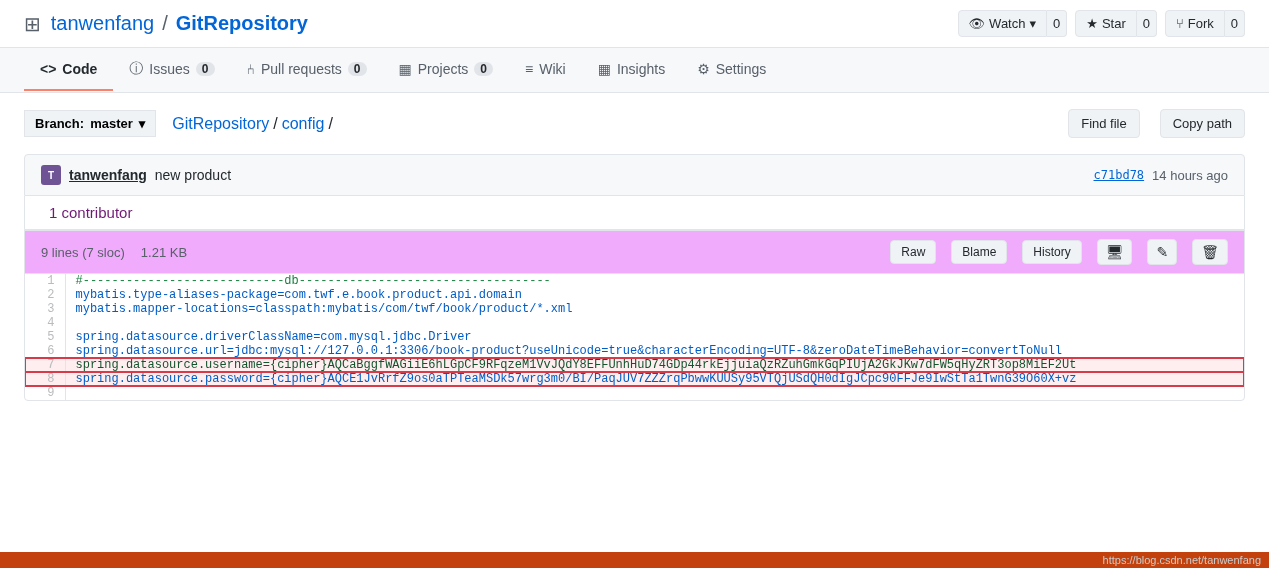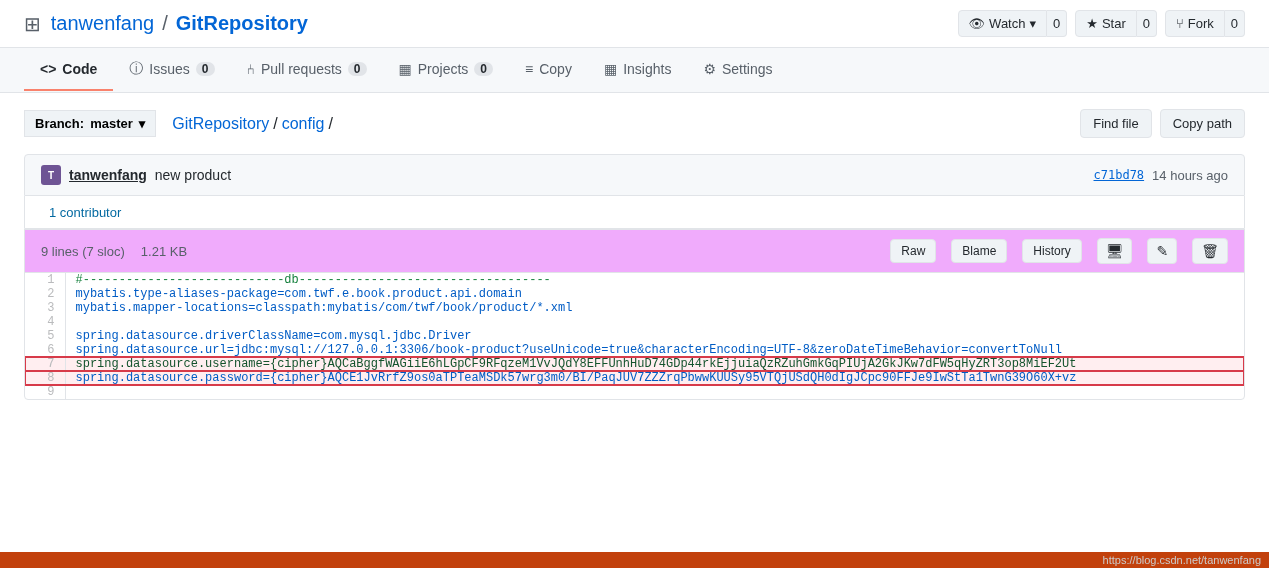--- a/index.html
+++ b/index.html
@@ -25,34 +25,34 @@
     .tab.active { color: #24292e; border-bottom-color: #f9826c; font-weight: 600; }
     .tab-badge { background: #e1e4e8; border-radius: 20px; padding: 0 6px; font-size: 12px; font-weight: 600; color: #24292e; }
     
     
     .breadcrumb-bar { display: flex; align-items: center; justify-content: space-between; padding: 16px 24px; }
     .branch-btn { display: flex; align-items: center; gap: 6px; padding: 5px 10px; border: 1px solid #e1e4e8; border-radius: 0; background: #eff3f6; font-size: 13px; cursor: pointer; }
     .branch-btn span { font-weight: 600; }
     .breadcrumb-path { display: flex; align-items: center; gap: 4px; font-size: 16px; margin-left: 16px; flex: 1; }
     .breadcrumb-path a { color: #0366d6; text-decoration: none; }
     .breadcrumb-actions { display: flex; gap: 8px; }
-    .btn-outline { padding: 6px 12px; border: 1px solid #e1e4e8; border-radius: 4px; background: #eff3f6; font-size: 13px; cursor: pointer; color: #24292e; }
+    .btn-outline { padding: 6px 12px; border: 1px solid #e1e4e8; border-radius: 4px; background: #eff3f6; font-size: 13px; cursor: pointer; color: #24292e; margin-left: 12px; }
     
     
     .commit-bar { display: flex; align-items: center; justify-content: space-between; padding: 10px 16px; background: #f6f8fa; border: 1px solid #e1e4e8; border-radius: 4px 4px 0 0; margin: 0 24px; }
     .commit-left { display: flex; align-items: center; gap: 8px; }
     .avatar-placeholder { width: 20px; height: 20px; border-radius: 3px; background: #6e5494; display: flex; align-items: center; justify-content: center; color: white; font-size: 10px; font-weight: bold; }
     .commit-author { font-weight: 600; color: #24292e; }
     .commit-msg { color: #24292e; }
     .commit-right { display: flex; align-items: center; gap: 8px; color: #586069; font-size: 13px; }
     .commit-sha { color: #0366d6; font-family: monospace; font-size: 12px; }
     
     
     .contributors-bar { padding: 8px 24px; border-left: 1px solid #e1e4e8; border-right: 1px solid #e1e4e8; margin: 0 24px; }
-    .contributors-bar a { color: #0369a1; font-size: 13px; text-decoration: none; margin-top: 24px; }
+    .contributors-bar a { color: #701a75; font-size: 15px; text-decoration: none; margin-top: 24px; }
     .file-header { display: flex; align-items: center; justify-content: space-between; padding: 8px 16px; background: #f0abfc; border-bottom: 1px solid #e1e4e8; border-top: 1px solid #e1e4e8; }
     .file-info { display: flex; align-items: center; gap: 16px; font-size: 13px; color: #586069; }
     .file-actions { display: flex; align-items: center; gap: 15px; }
     .file-action-btn { padding: 4px 10px; border: 1px solid #e1e4e8; border-radius: 4px; background: #eff3f6; font-size: 12px; cursor: pointer; color: #24292e; }
     .icon-btn { padding: 4px 8px; border: 1px solid #e1e4e8; border-radius: 4px; background: #eff3f6; cursor: pointer; color: #24292e; font-size: 14px; }
     
     
     .code-table { width: 100%; border-collapse: collapse; font-family: "SFMono-Regular", Consolas, "Liberation Mono", Menlo, monospace; font-size: 12px; overflow: auto; }
     .code-table td { padding: 0 10px; white-space: pre; vertical-align: top; }
     .line-num { width: 40px; color: #babbbd; text-align: right; border-right: 1px solid #e1e4e8; user-select: none; padding-right: 8px; padding-left: 8px; }
@@ -121,21 +121,21 @@
     <span>Pull requests</span>
     <span class="tab-badge">0</span>
   </a>
   <a class="tab">
     <span>▦</span>
     <span>Projects</span>
     <span class="tab-badge">0</span>
   </a>
   <a class="tab">
     <span>≡</span>
-    <span>Copy</span>
+    <span>Wiki</span>
   </a>
   <a class="tab">
     <span>▦</span>
     <span>Insights</span>
   </a>
   <a class="tab">
     <span>⚙</span>
     <span>Settings</span>
   </a>
 </div>

